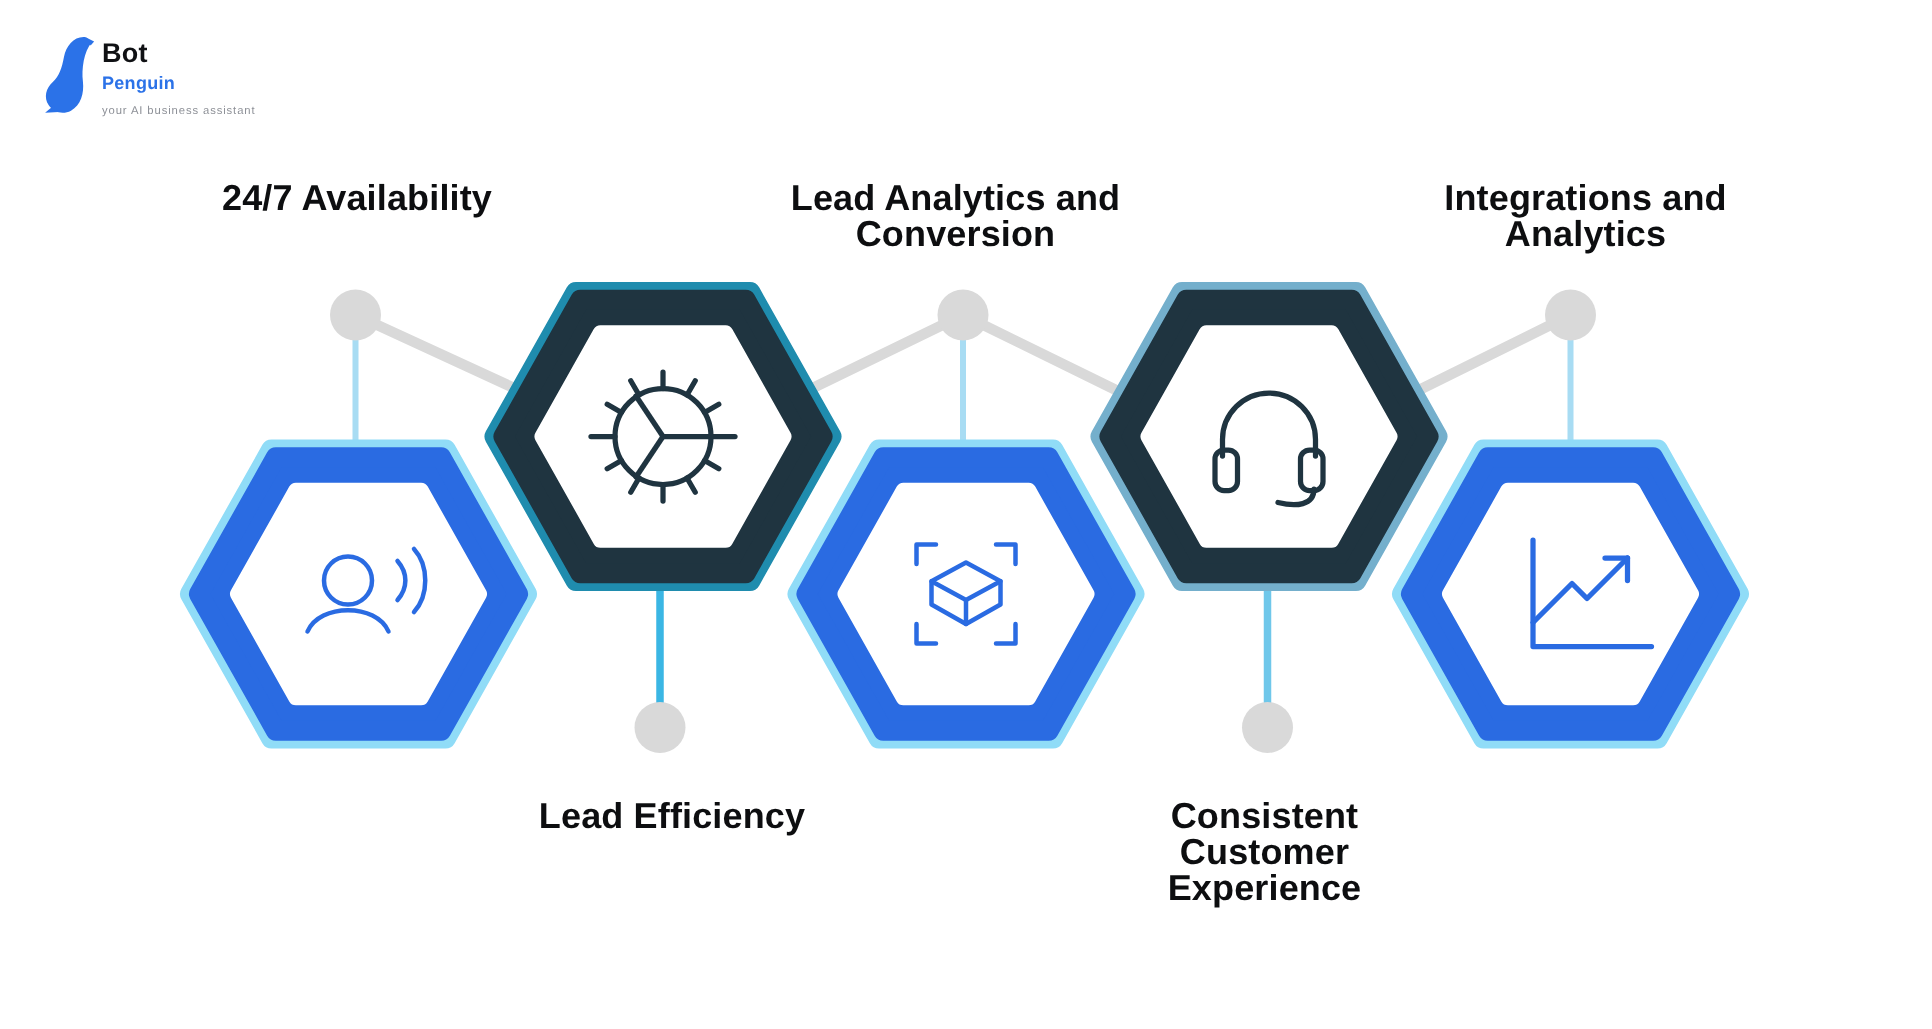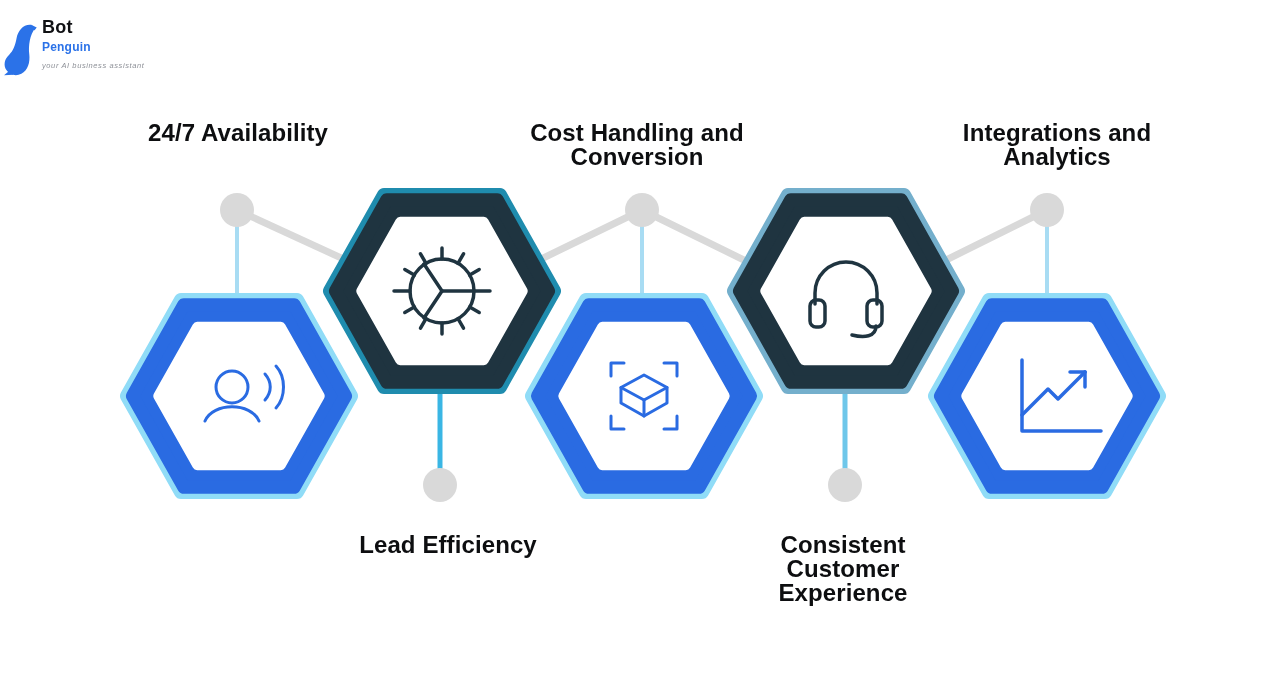--- a/index.html
+++ b/index.html
@@ -6,26 +6,26 @@
     --blue:#2A6BE2; --lightblue:#90DCF7; --dark:#1F3440; --teal:#1F8CAE;
     --steel:#74AFCC; --gray:#D9D9D9; --cyanlight:#A8DCF3; --cyan:#3AB6E4;
     --cyanmid:#6FC7EA; --ink:#101114; --logoblue:#2B72E8; --taggray:#8D9097;
   }
   *{margin:0;padding:0;box-sizing:border-box}
   html,body{background:#ffffff}
   body{font-family:"Liberation Sans", sans-serif;}
   .canvas{position:relative;width:1288px;height:686px;background:#fff;overflow:hidden}
 
   
-  .logo{position:absolute;left:0;top:18px;display:flex;align-items:flex-start}
+  .logo{position:absolute;left:26px;top:18px;display:flex;align-items:flex-end}
   .logo .mark{width:38px;height:56px;margin-top:4px}
   .logo .words{margin-left:4px}
   .logo .brand-top{font-size:18px;font-weight:800;color:var(--ink);line-height:19px;letter-spacing:.2px}
   .logo .brand-bottom{font-size:12px;font-weight:800;color:var(--logoblue);line-height:21px;letter-spacing:.2px}
-  .logo .tagline{font-size:7.5px;font-style:italic;color:var(--taggray);margin-top:3px;letter-spacing:.6px}
+  .logo .tagline{font-size:7.5px;color:var(--taggray);margin-top:3px;letter-spacing:.6px}
 
   
   .connectors{position:absolute;left:0;top:0;z-index:0}
   .gray-line{stroke:var(--gray);stroke-width:7;stroke-linecap:round;fill:none}
   .cyan-light-line{stroke:var(--cyanlight);stroke-width:4;fill:none}
   .cyan-line{stroke:var(--cyan);stroke-width:5;fill:none}
   .cyan-mid-line{stroke:var(--cyanmid);stroke-width:5;fill:none}
   .node{fill:var(--gray)}
 
   
@@ -160,17 +160,17 @@
         <path d="M95 70 L95 141 L174 141"></path>
         <path d="M95 125 L121 99 L131 109 L158 82"></path>
         <path d="M143 82 L158 82"></path>
         <path d="M158 82 L158 97"></path>
       </g>
     </svg>
   </div>
 
   <div class="feature-label" style="left:118px;top:121px">24/7 Availability</div>
   <div class="feature-label" style="left:328px;top:533px">Lead Efficiency</div>
-  <div class="feature-label" style="left:517px;top:121px">Cost Handling and Conversion</div>
+  <div class="feature-label" style="left:517px;top:121px">Lead Analytics and Conversion</div>
   <div class="feature-label" style="left:723px;top:533px">Consistent Customer Experience</div>
   <div class="feature-label" style="left:937px;top:121px">Integrations and Analytics</div>
 
 </div>
 
 </body></html>

